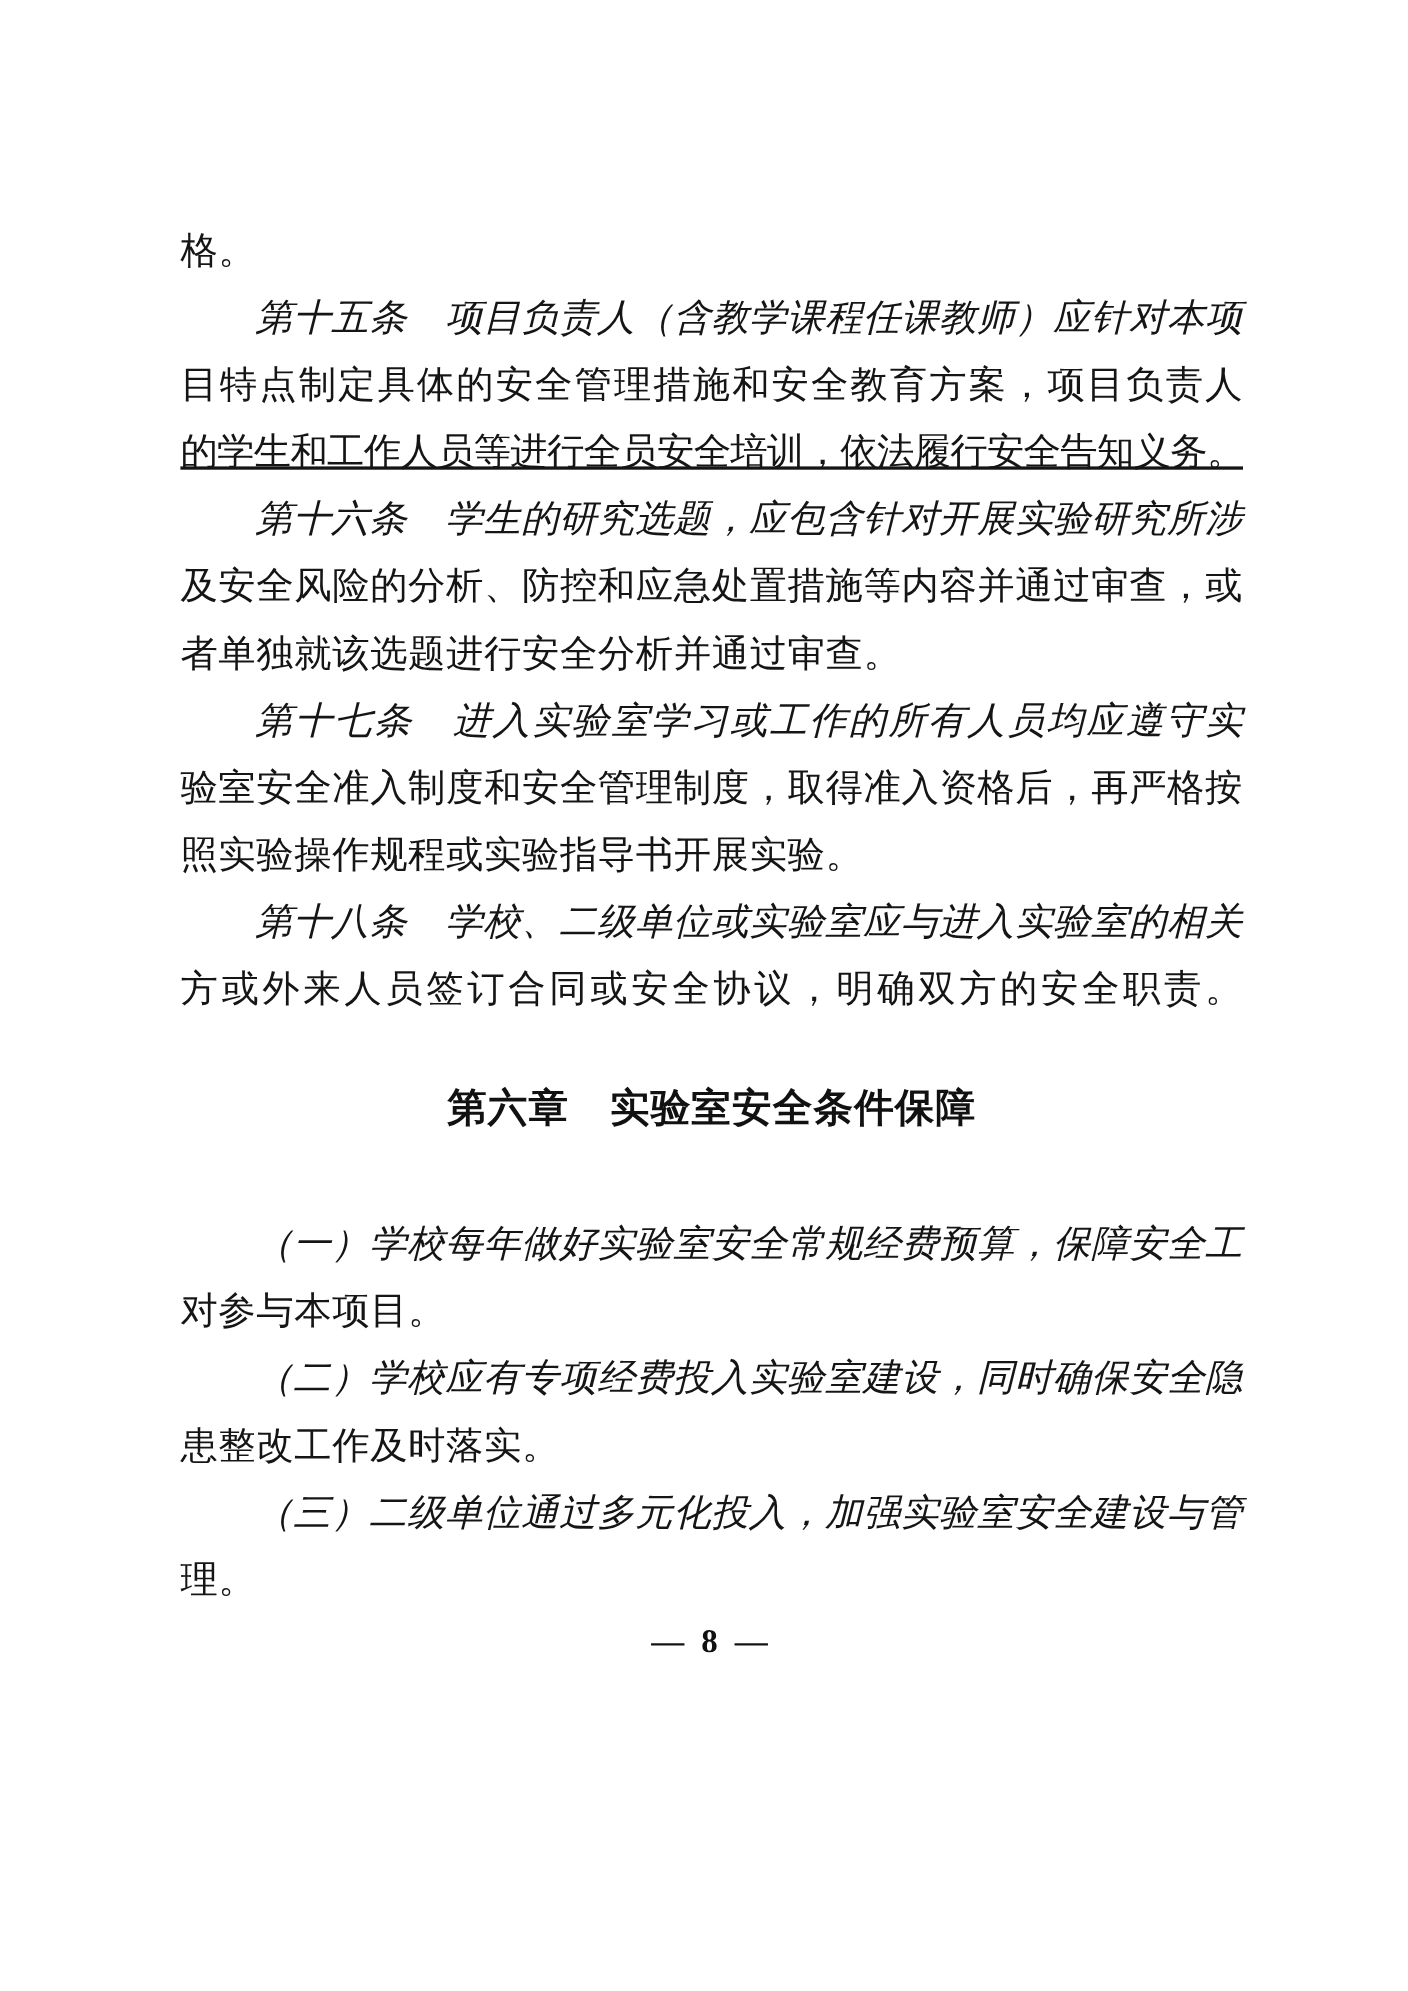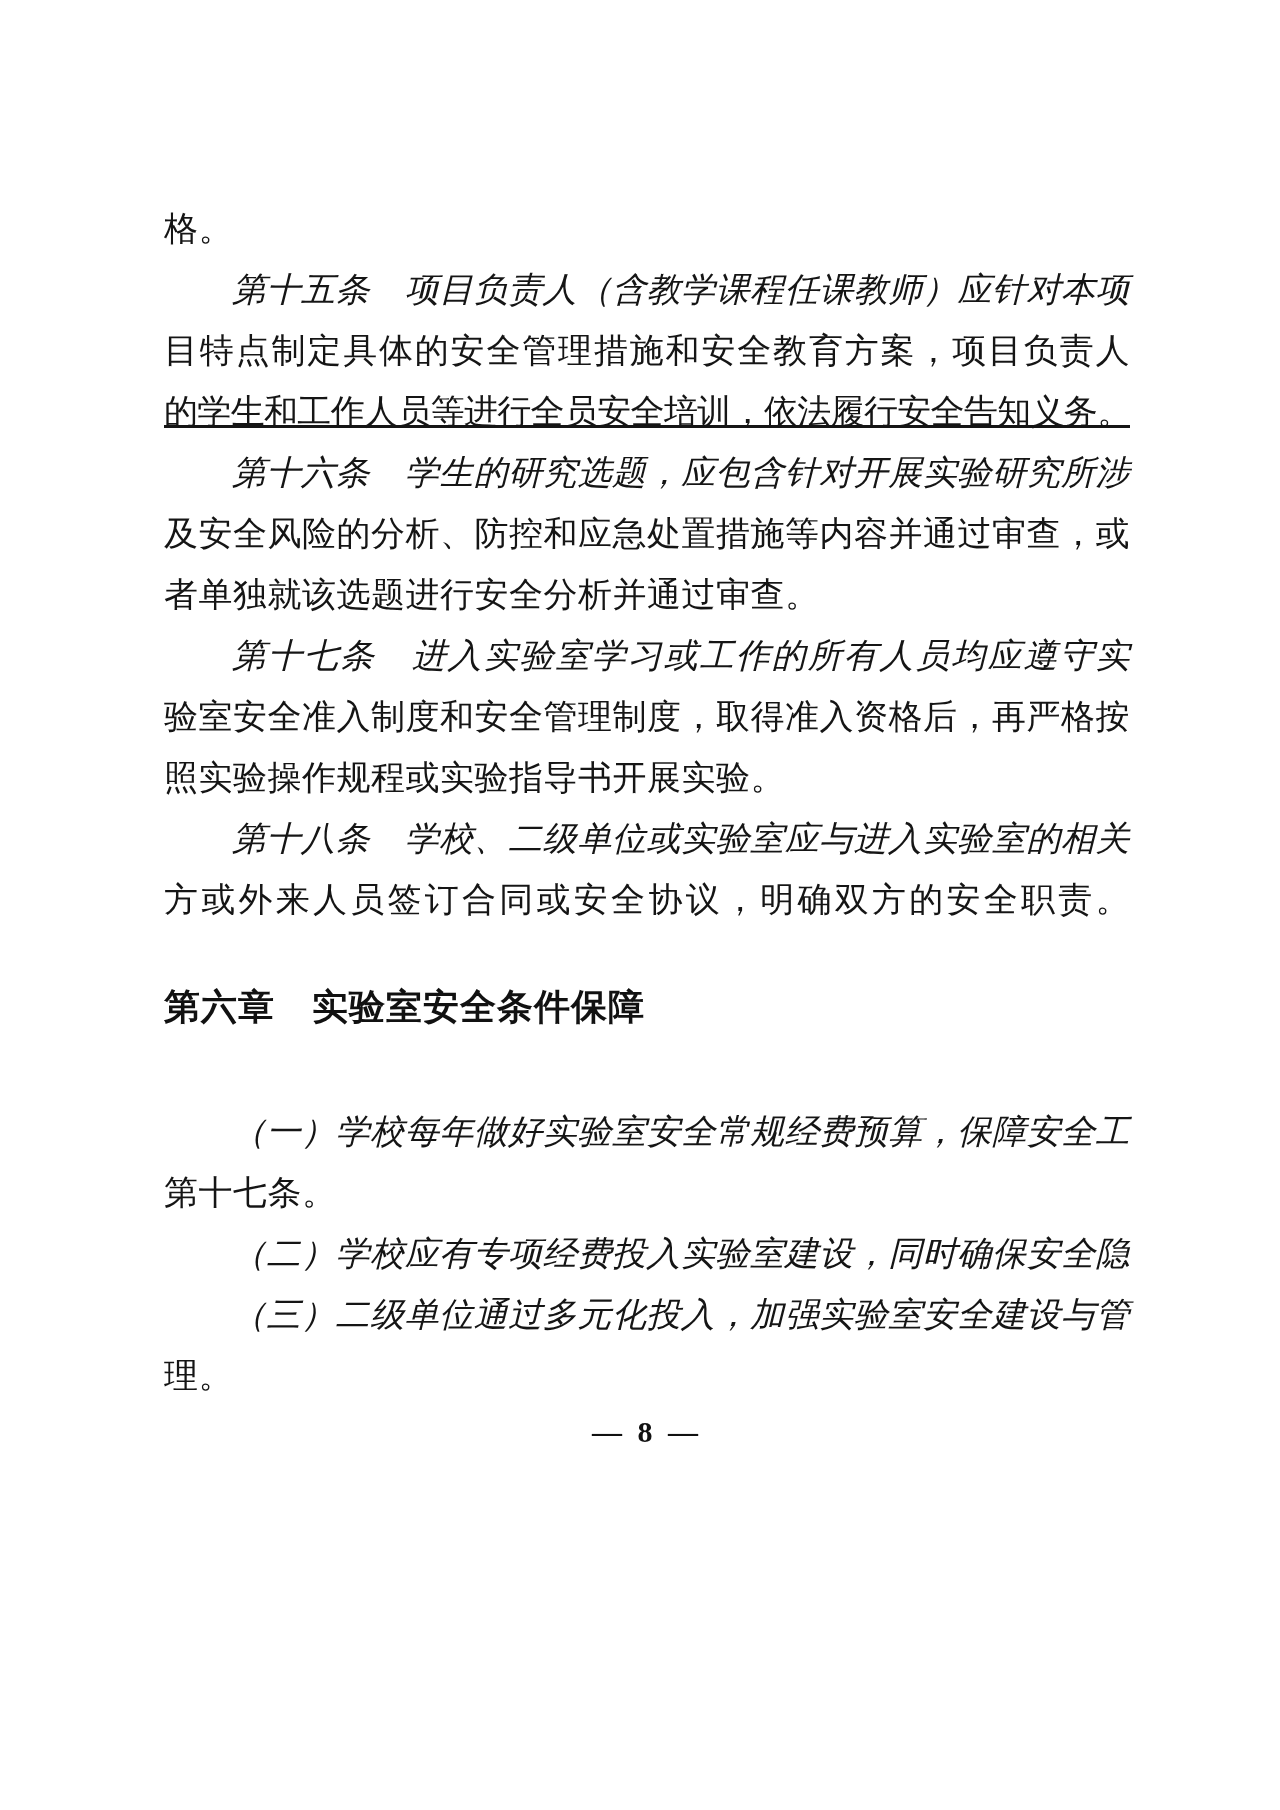--- a/index.html
+++ b/index.html
@@ -31,20 +31,21 @@
     text-align: justify;
     text-align-last: justify;
   }
   .tight { letter-spacing: -1.2px; text-decoration: underline; }
   .chapter-heading {
     margin: 46px 0 64px 0;
     font-family: "Liberation Sans", "DejaVu Sans", sans-serif;
     font-weight: bold;
     font-size: 36px;
     line-height: 61px;
+    text-align: center;
     letter-spacing: 1px;
     color: #111111;
   }
   .page-footer {
     margin-top: 8px;
     text-align: center;
     font-family: "Liberation Serif", "DejaVu Serif", serif;
     font-weight: bold;
     font-size: 30px;
     line-height: 36px;
@@ -66,20 +67,21 @@
   <p class="line">者单独就该选题进行安全分析并通过审查。</p>
   <p class="line indent fill">第十七条　进入实验室学习或工作的所有人员均应遵守实</p>
   <p class="line fill">验室安全准入制度和安全管理制度，取得准入资格后，再严格按</p>
   <p class="line">照实验操作规程或实验指导书开展实验。</p>
   <p class="line indent fill">第十八条　学校、二级单位或实验室应与进入实验室的相关</p>
   <p class="line fill">方或外来人员签订合同或安全协议，明确双方的安全职责。</p>
 
   <h2 class="chapter-heading">第六章　实验室安全条件保障</h2>
 
   <p class="line indent fill">（一）学校每年做好实验室安全常规经费预算，保障安全工</p>
-  <p class="line">第十七条。</p>
+  <p class="line">对参与本项目。</p>
   <p class="line indent fill">（二）学校应有专项经费投入实验室建设，同时确保安全隐</p>
+  <p class="line">患整改工作及时落实。</p>
   <p class="line indent fill">（三）二级单位通过多元化投入，加强实验室安全建设与管</p>
   <p class="line">理。</p>
 
   <div class="page-footer">— 8 —</div>
 
 </div>
 
 </body></html>

